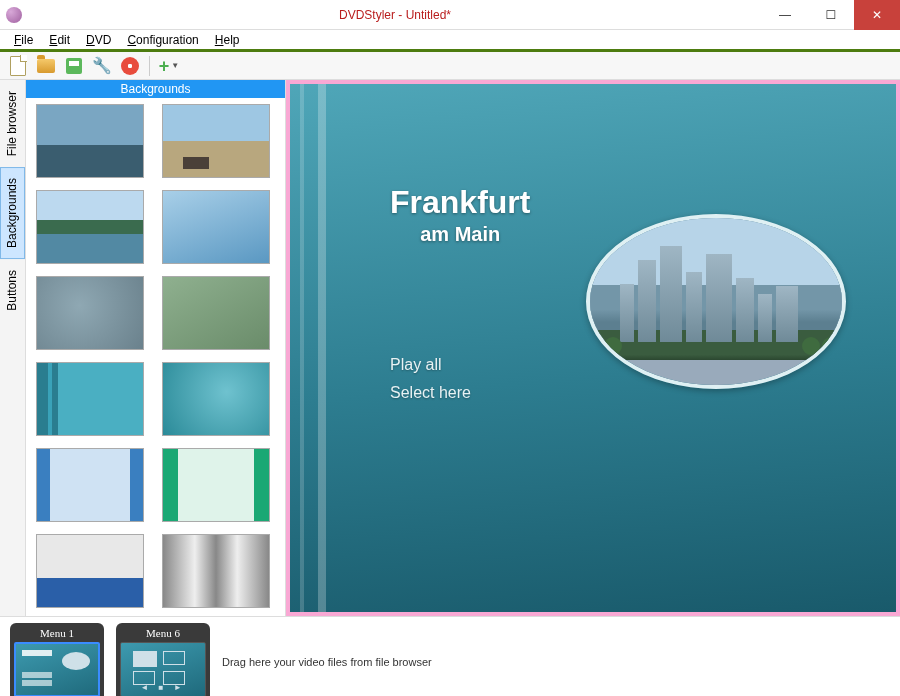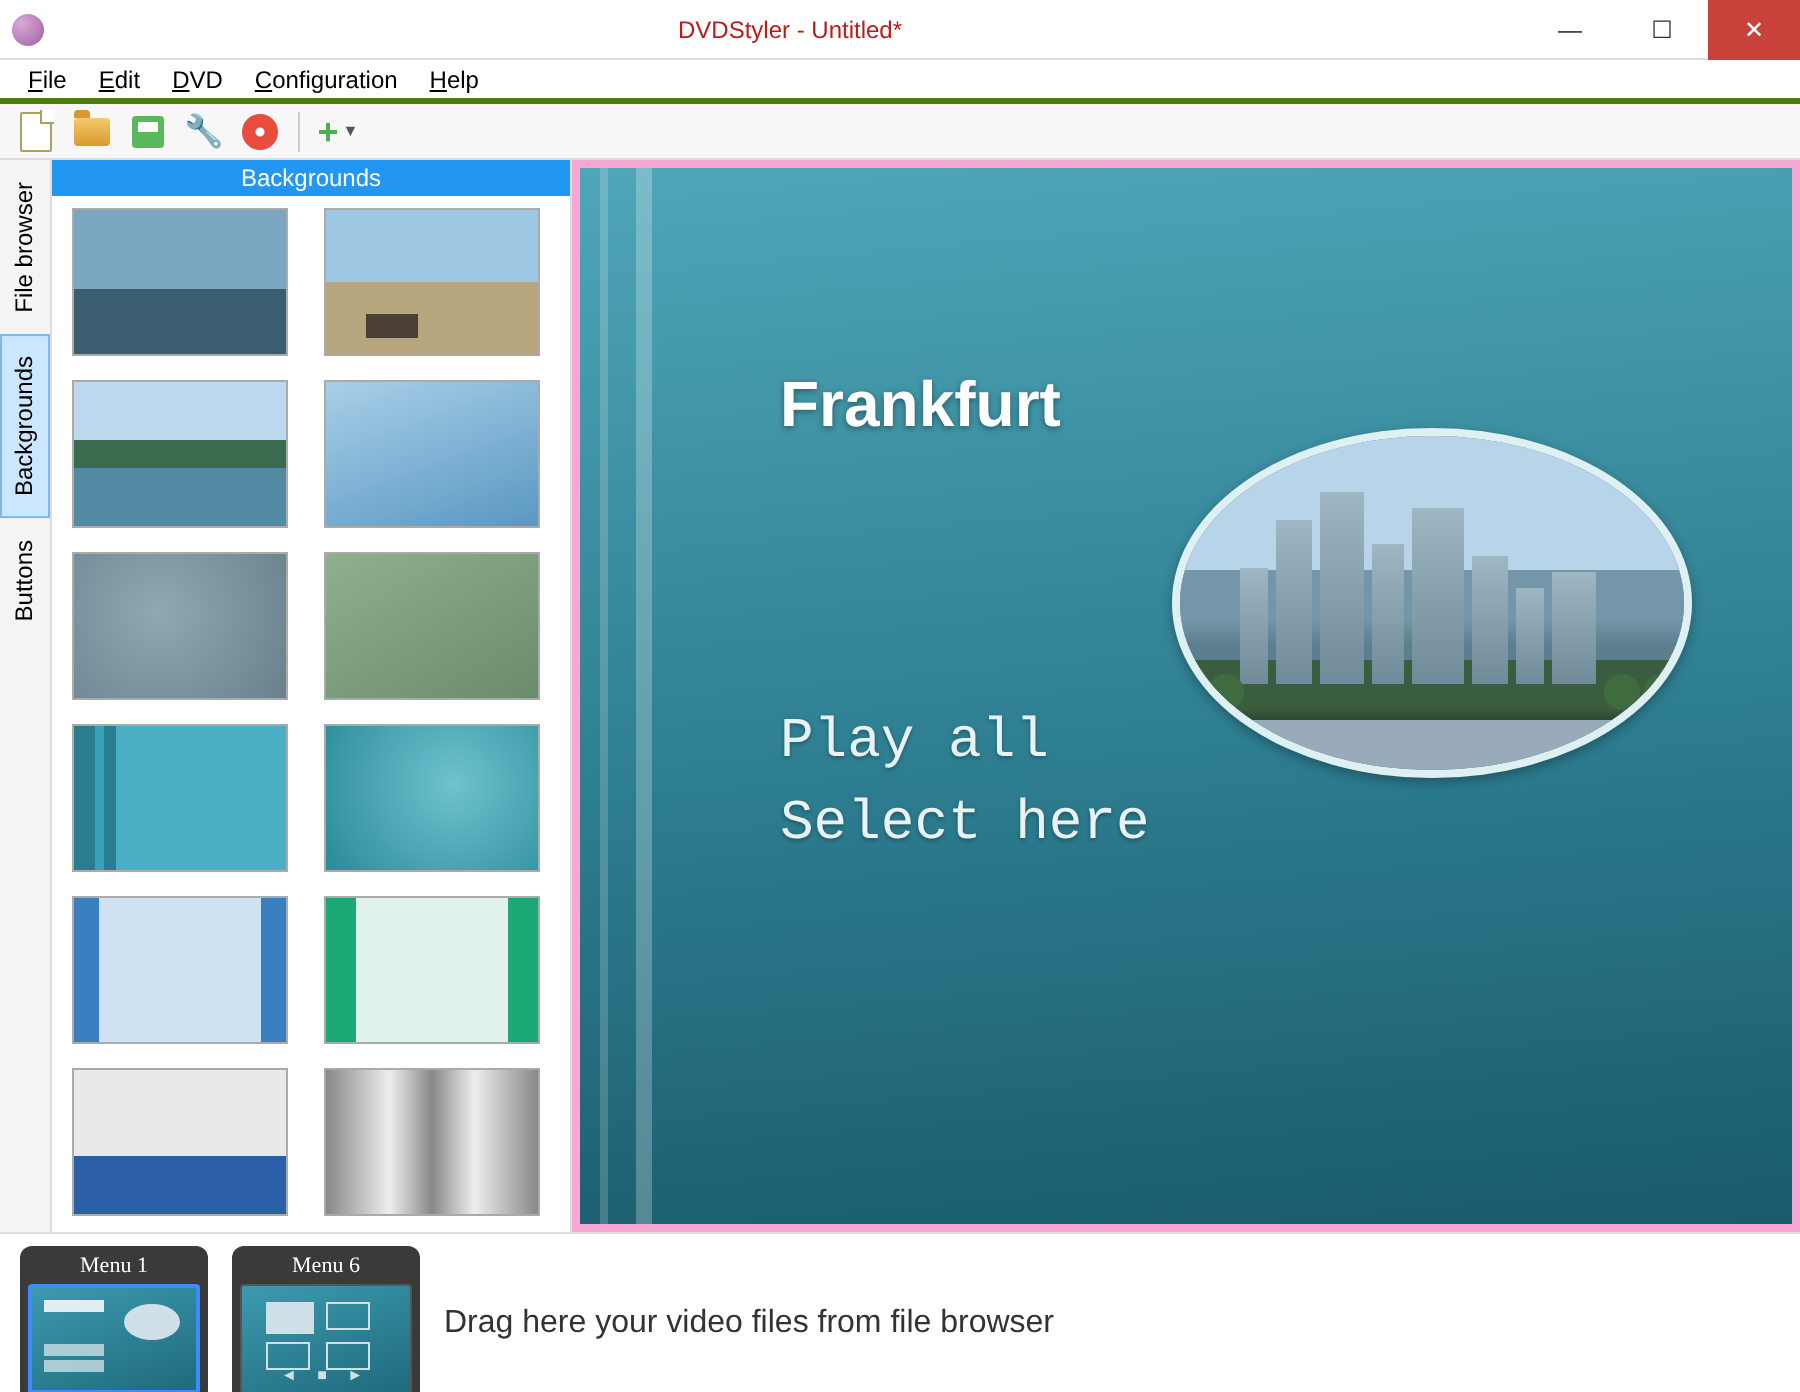--- a/index.html
+++ b/index.html
@@ -60,21 +60,21 @@
   
   .preview-wrap { flex:1; padding:4px; background:#f9a8d4;}
   .preview { width:100%; height:100%; position:relative; background:
     linear-gradient(90deg, rgba(255,255,255,0.18) 0 4px, transparent 4px) 10px 0/28px 100%,
     linear-gradient(90deg, rgba(255,255,255,0.25) 0 8px, transparent 8px) 28px 0/46px 100%,
     linear-gradient(175deg,#4fa6b8 0%, #2d7d90 55%, #195a6b 100%);
     background-repeat:no-repeat, no-repeat, no-repeat;
   }
   .preview .ptitle { position:absolute; top:100px; left:100px; color:#fff; font-size:32px; font-weight:bold; font-family:"Trebuchet MS","Segoe UI",sans-serif; text-shadow:0 1px 3px rgba(0,0,0,.4);}
   .preview .psub { display:block; font-size:20px; font-weight:bold; text-align:center; margin-top:2px;}
-  .preview .links { position:absolute; top:272px; left:100px; color:#e8f2f4; font-size:28px; font-family:Liberation Mono, monospace;}
+  .preview .links { position:absolute; top:272px; left:100px; color:#e8f2f4; font-size:16px; font-family:Liberation Sans, sans-serif;}
   .preview .links div { margin-bottom:10px; text-shadow:0 1px 2px rgba(0,0,0,.3);}
   .preview .oval { position:absolute; top:130px; right:50px; width:260px; height:175px; border-radius:50%; border:4px solid #dff0f3; overflow:hidden; box-shadow:0 2px 6px rgba(0,0,0,.3);}
   .oval-inner{width:100%;height:100%;
     background:
      linear-gradient(#b7d4e8 0 40%, transparent 40%),
      linear-gradient(#3a5c3f 82% , #2b4730 100%) 0 82%/100% 18% no-repeat,
      linear-gradient(#7396a8 55%, #5c7f90 80%) 0 55%/100% 30% no-repeat,
      #9ab;
     position:relative;}
   .oval-inner .bld{position:absolute;bottom:26%;background:linear-gradient(#9fb6c4,#6f8a98);}
@@ -94,21 +94,21 @@
   .menucard .lbl{color:#fff; font-size:11px; text-align:center; margin-bottom:3px;font-family:Liberation Serif, serif;}
   .menucard .mprev{flex:1; border-radius:2px;}
   .mprev.m1{border:2px solid #3a8cff; background:linear-gradient(160deg,#3d9aaf,#1f6a7c); position:relative;}
   .mprev.m1::after{content:""; position:absolute; top:8px; right:8px; width:28px; height:18px; border-radius:50%; background:#cfe0e8;}
   .mprev.m1::before{content:""; position:absolute; top:6px; left:6px; width:30px; height:6px; background:rgba(255,255,255,.85); box-shadow:0 22px 0 rgba(255,255,255,.6), 0 30px 0 rgba(255,255,255,.6);}
   .mprev.m2{border:1px solid #555; background:linear-gradient(160deg,#3d9aaf,#1f6a7c); position:relative;}
   .mprev.m2::before{content:"";position:absolute;top:8px;left:12px;width:22px;height:14px;border:1px solid #cfe0e8;box-shadow:30px 0 0 #0000, 30px 0 0 0 #cfe0e8 inset;}
   .mprev.m2 .g{position:absolute;width:22px;height:14px;border:1px solid #cfe0e8;}
   .g1{top:8px;left:12px;} .g2{top:8px;left:42px;} .g3{top:28px;left:12px;} .g4{top:28px;left:42px;}
   .mprev.m2 .ctrl{position:absolute;bottom:4px;left:0;right:0;text-align:center;color:#cfe0e8;font-size:8px;letter-spacing:4px;}
-  .drop-hint{color:#333; font-size:16px;}
+  .drop-hint{color:#333; font-size:11px;}
 </style>
 </head>
 <body>
 
 <div class="titlebar">
   <div class="app-icon"></div>
   <div class="title">DVDStyler - Untitled*</div>
   <div class="win-btn">—</div>
   <div class="win-btn">☐</div>
   <div class="win-btn win-close">✕</div>
@@ -169,20 +169,21 @@
         <div class="thumb t-bluebar"></div>
         <div class="thumb t-silver"></div>
       </div>
     </div>
   </div>
 
   <div class="preview-wrap">
     <div class="preview">
       <div class="ptitle">
         <span>Frankfurt</span>
+        <span class="psub">am Main</span>
       </div>
       <div class="oval">
         <div class="oval-inner">
           <div class="bld b1"></div>
             <div class="bld b2"></div>
             <div class="bld b3"></div>
             <div class="bld b4"></div>
             <div class="bld b5"></div>
             <div class="bld b6"></div>
             <div class="bld b7"></div>

